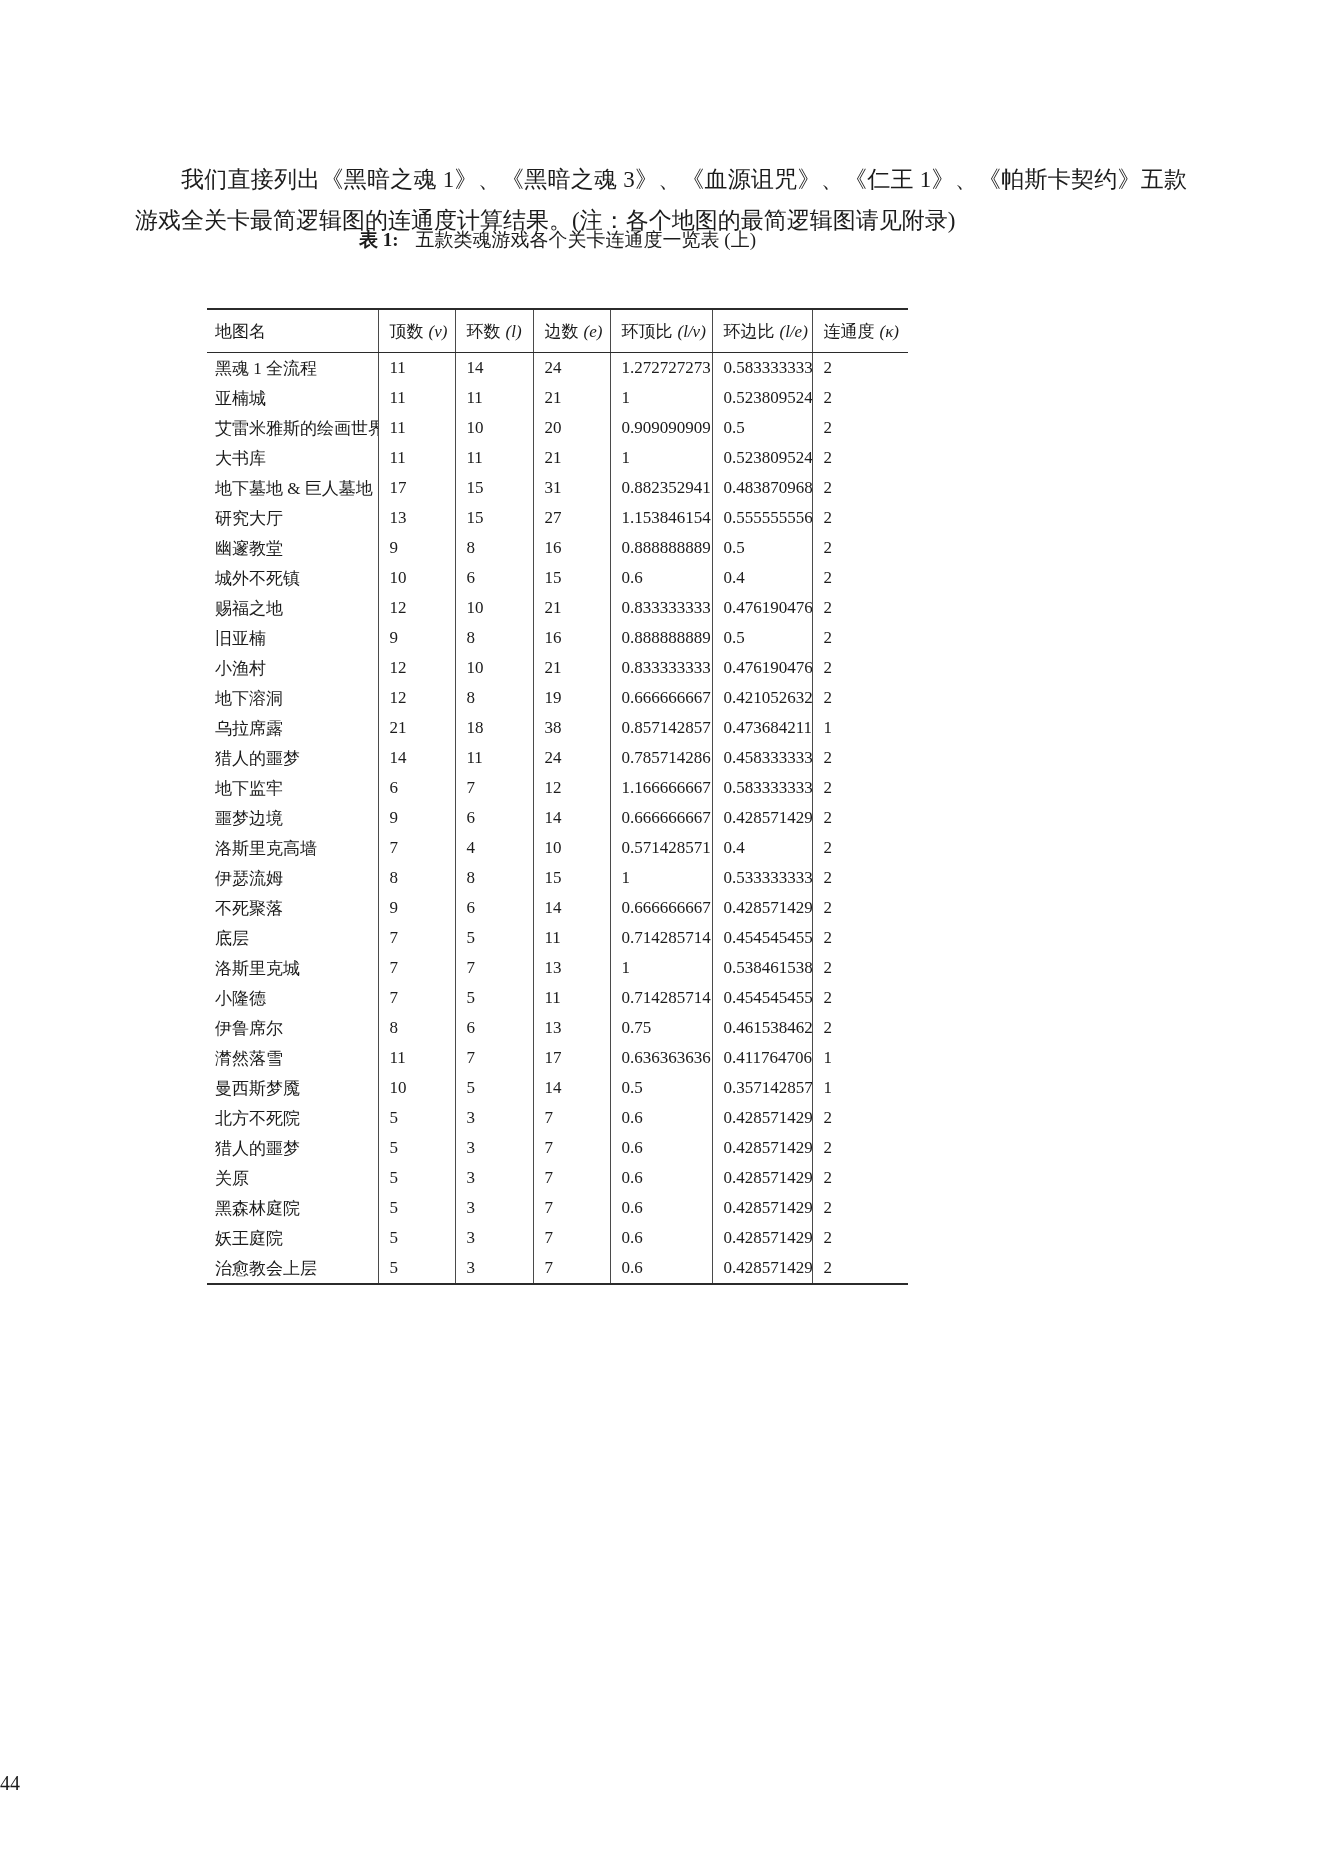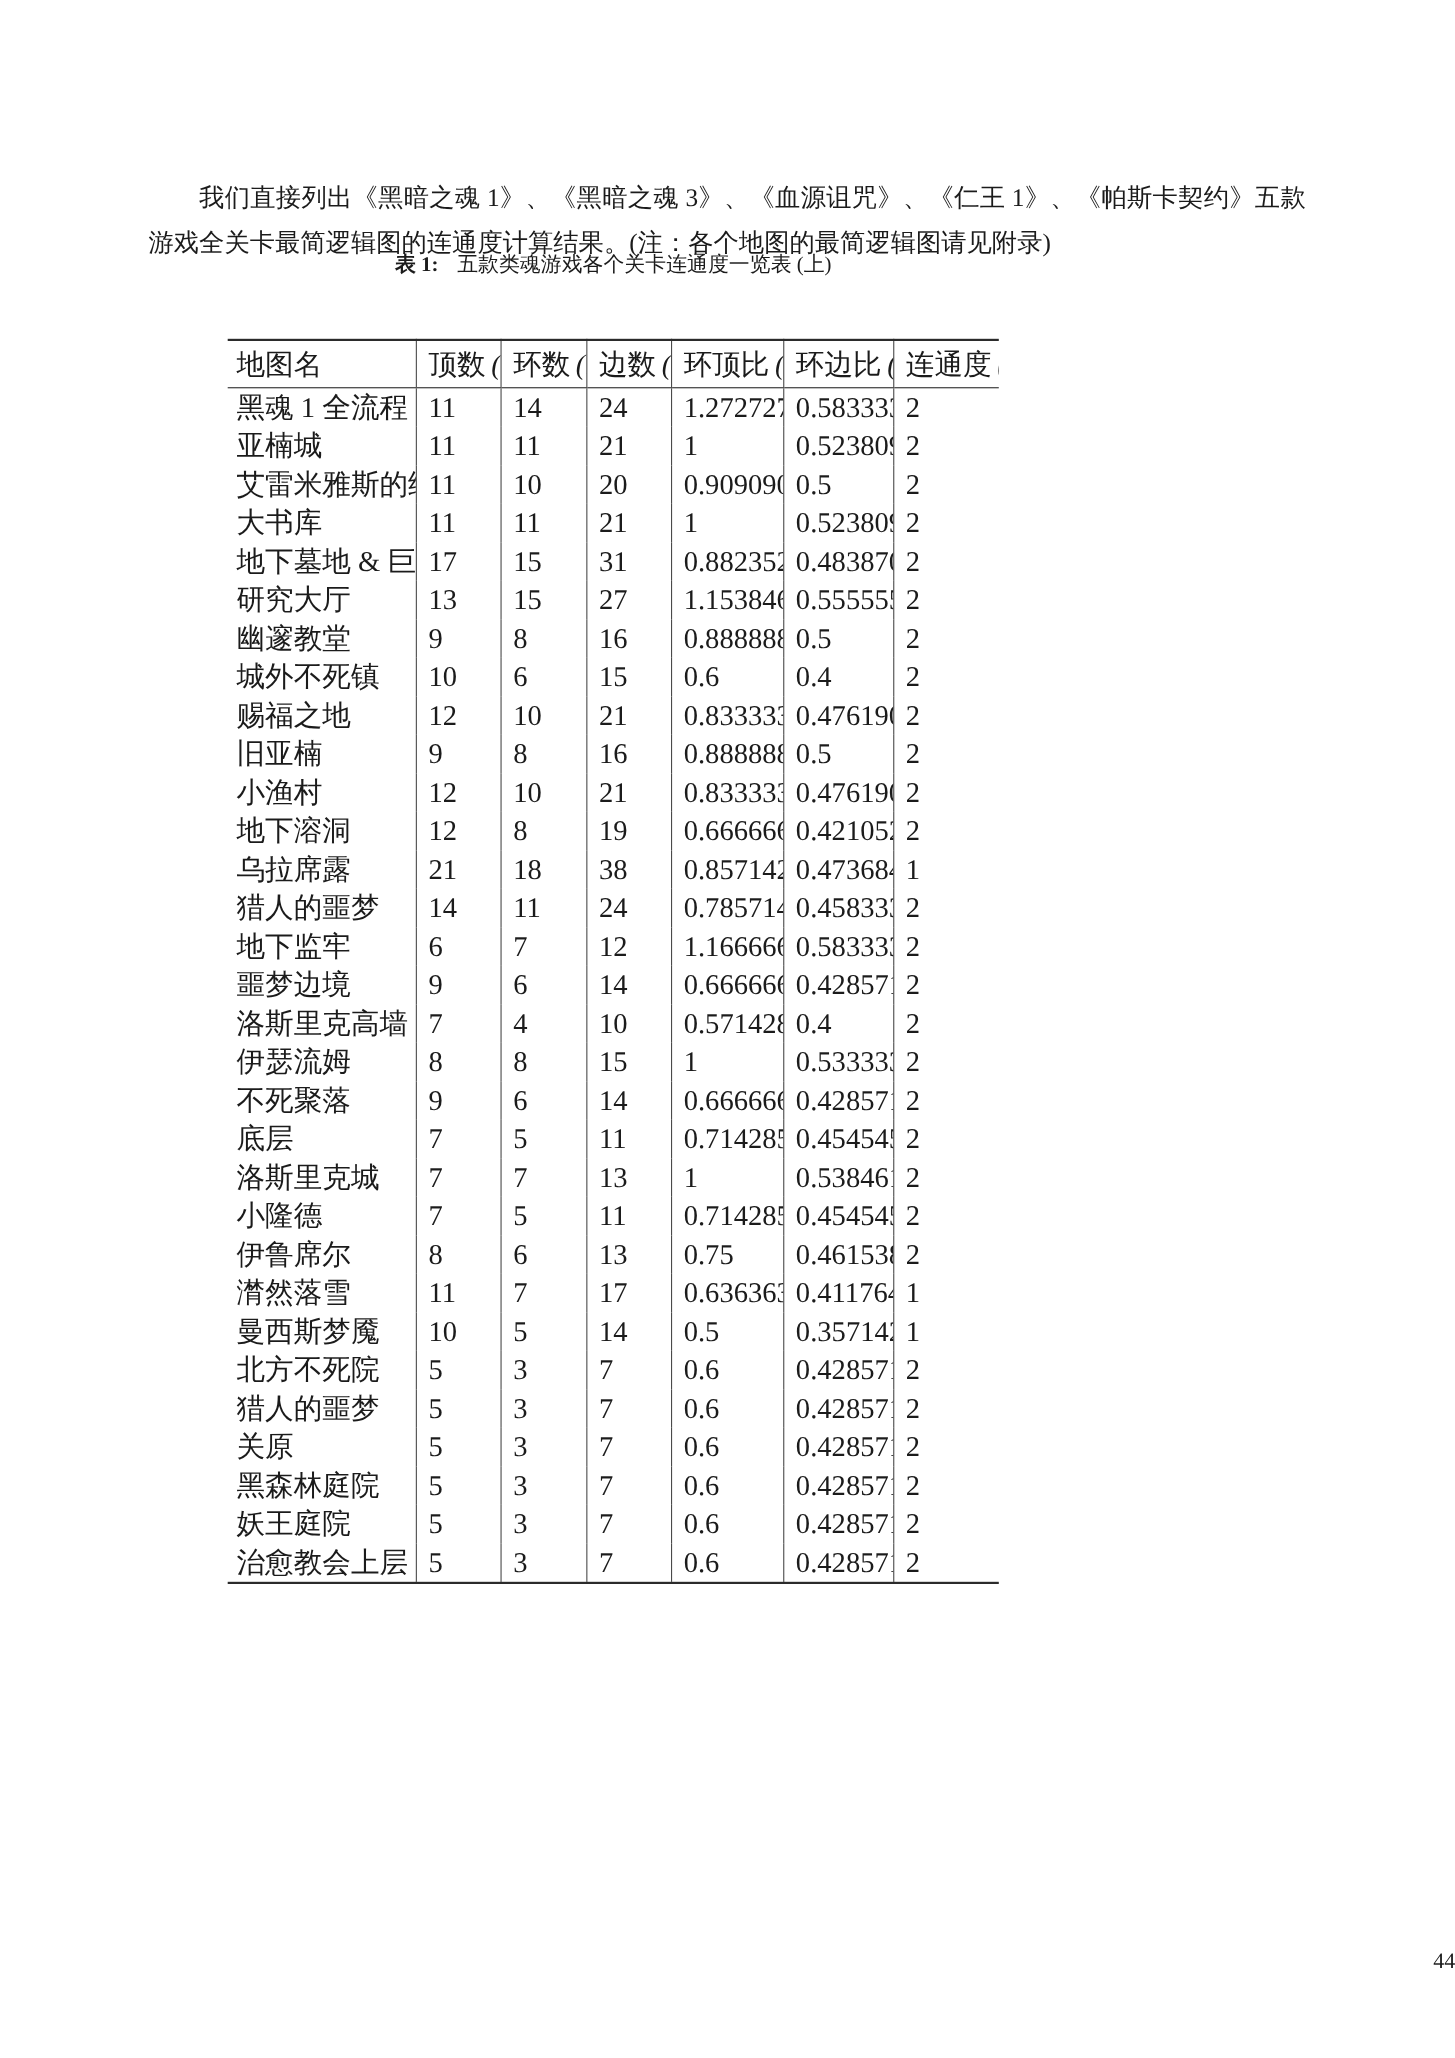--- a/index.html
+++ b/index.html
@@ -30,21 +30,21 @@
   }
   .caption .cap-label { font-weight: bold; margin-right: 17px; }
   .table-wrap {
     position: absolute;
     top: 308px; left: 207px; width: 701px;
   }
   table.conn {
     width: 701px;
     border-collapse: collapse;
     table-layout: fixed;
-    font-size: 26px;
+    font-size: 17px;
     border-top: 2px solid #2b2b2b;
     border-bottom: 2px solid #2b2b2b;
   }
   table.conn col.c0 { width: 171px; }
   table.conn col.c1 { width: 77px; }
   table.conn col.c2 { width: 78px; }
   table.conn col.c3 { width: 77px; }
   table.conn col.c4 { width: 102px; }
   table.conn col.c5 { width: 100px; }
   table.conn col.c6 { width: 96px; }
@@ -60,21 +60,21 @@
   table.conn thead th {
     height: 42px;
     border-bottom: 1.5px solid #2b2b2b;
     vertical-align: middle;
   }
   table.conn tbody td { height: 30px; vertical-align: middle; }
   .math { font-style: italic; margin-left: 5px; }
   .page-number {
     position: absolute;
     top: 1772px; left: 0; width: 1323px;
-    text-align: right;
+    text-align: left;
     font-size: 20px;
   }
 </style>
 </head>
 <body>
 
 <div class="page">
 
   <p class="intro">我们直接列出《黑暗之魂 1》、《黑暗之魂 3》、《血源诅咒》、《仁王 1》、《帕斯卡契约》五款游戏全关卡最简逻辑图的连通度计算结果。(注：各个地图的最简逻辑图请见附录)</p>
 

